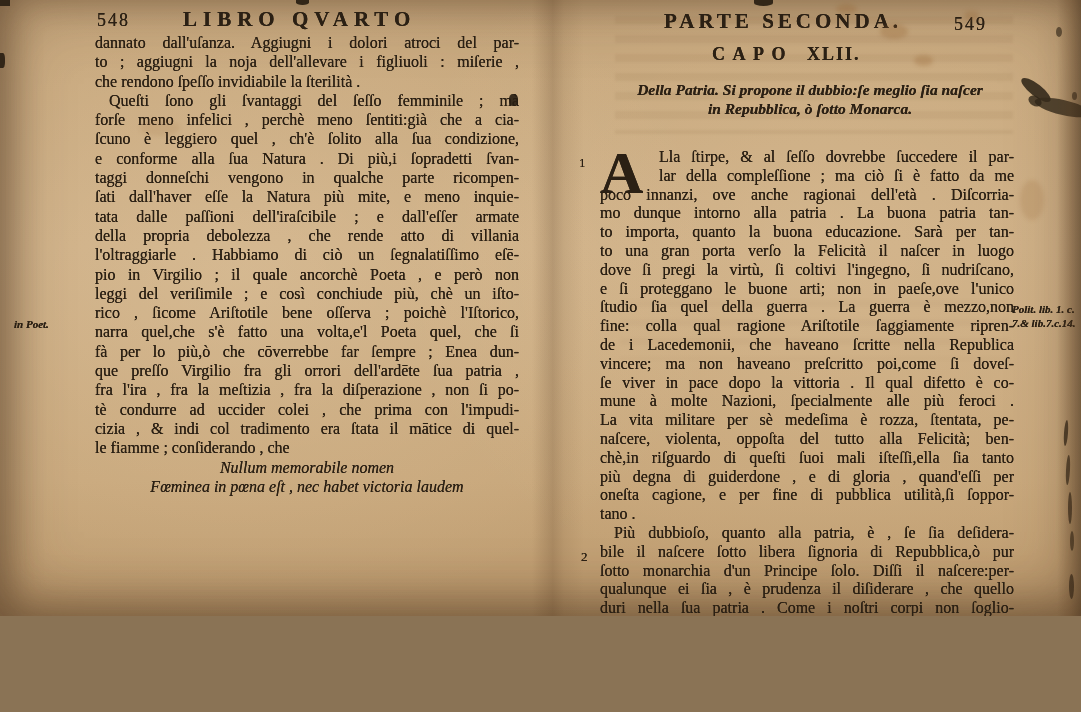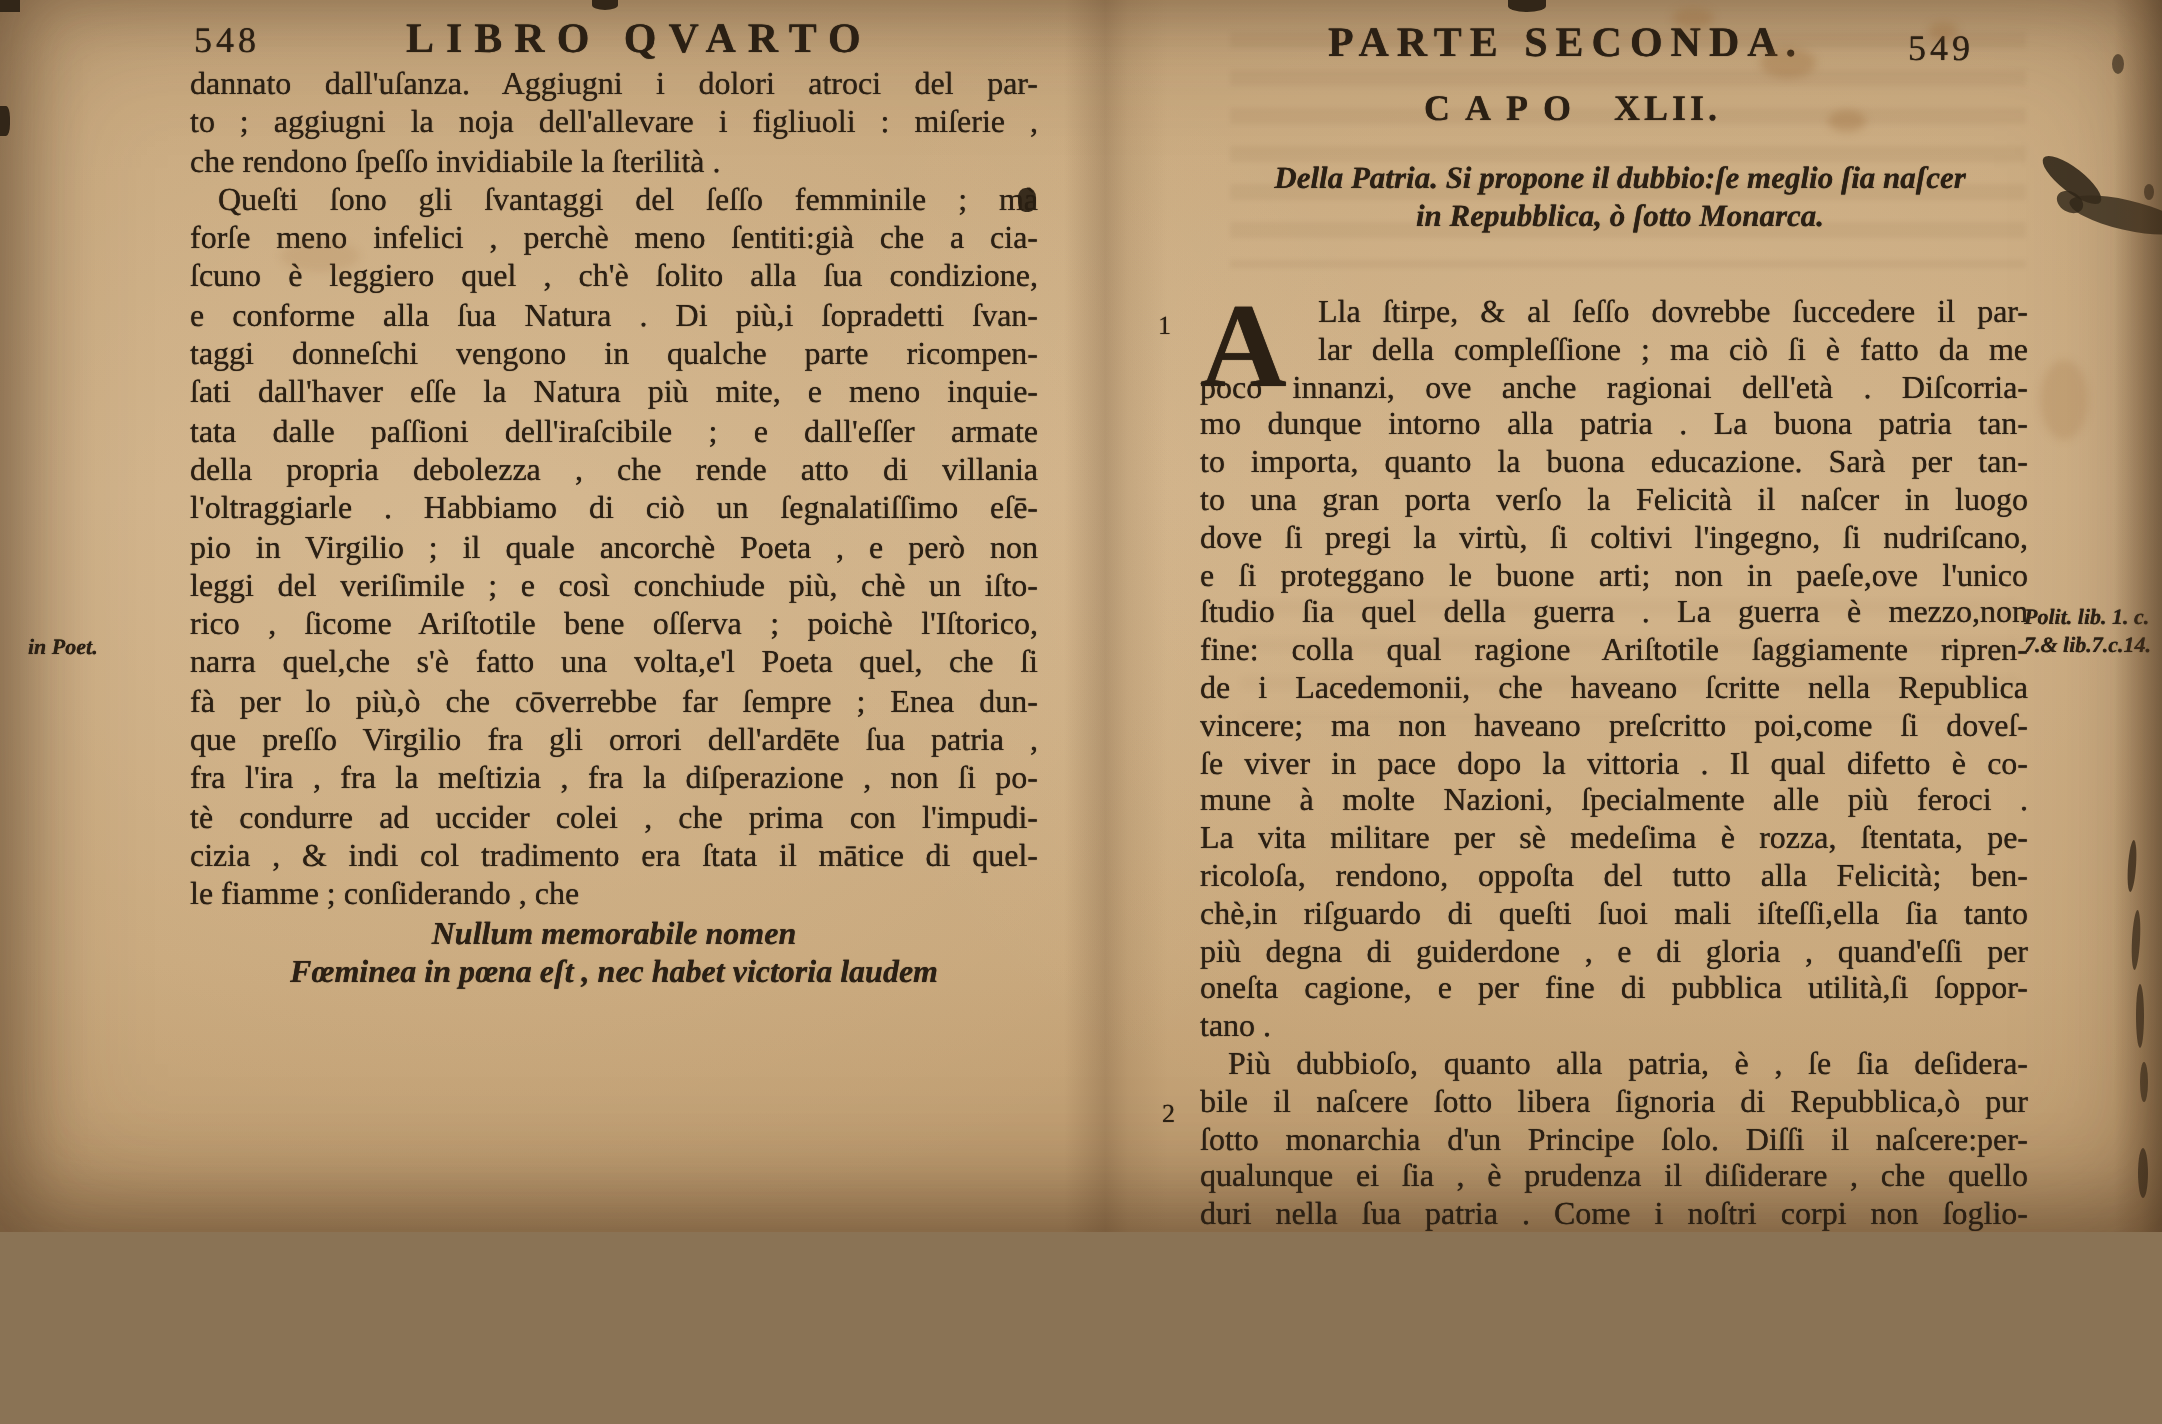--- a/index.html
+++ b/index.html
@@ -21,32 +21,32 @@
   .showthrough { position:absolute; left:615px; top:16px; width:398px; height:118px; opacity:.55; filter:blur(1.2px);
     background:repeating-linear-gradient(180deg, rgba(112,78,46,0.14) 0 8px, rgba(0,0,0,0) 8px 19px); }
   .showthrough2 { position:absolute; left:620px; top:300px; width:390px; height:60px; opacity:.3; filter:blur(1.5px);
     background:repeating-linear-gradient(180deg, rgba(112,78,46,0.12) 0 7px, rgba(0,0,0,0) 7px 19px); }
   
   .txt { text-shadow:0 0 .45px currentColor; }
   .hdr-pageno { position:absolute; font-size:18px; letter-spacing:2px; }
   .hdr-548 { left:97px; top:10px; }
   .hdr-549 { left:954px; top:14px; }
   .hdr-title { position:absolute; font-weight:bold; font-size:21px; letter-spacing:6px; white-space:pre; }
-  .hdr-libro { left:183px; top:7px;margin-left:20px; }
+  .hdr-libro { left:183px; top:7px; }
   .hdr-parte { left:664px; top:9px; letter-spacing:4px; }
   .hdr-capo { position:absolute; left:712px; top:44px; font-weight:bold; font-size:18px; letter-spacing:2px; white-space:pre; }
   .subtitle { position:absolute; left:598px; top:80px; width:424px; text-align:center;
     font-style:italic; font-size:15.5px; line-height:19px; font-weight:bold; }
   .body-block { position:absolute; text-align:justify; }
   .left-body { left:95px; top:33px; width:424px; font-size:16px; line-height:19.3px; }
   .right-body { left:600px; top:148px; width:414px; font-size:16px; line-height:18.8px; }
   .line { text-align:justify; text-align-last:justify; }
   .line.no-j { text-align-last:auto; }
   .line.indent { text-indent:14px; }
-  .verse { font-style:italic; text-align:left; text-align-last:center; font-weight:bold; }
+  .verse { font-style:italic; text-align:left; text-align-last:center; font-weight:normal; }
   .dropcap { float:left; width:54px; height:37px; margin-right:5px; font-size:60px; line-height:50px;
     font-weight:bold; overflow:visible; }
   .para-num { position:absolute; font-size:13px; }
   .pnum1 { left:579px; top:155px; }
   .pnum2 { left:581px; top:549px; }
   .margin-note { position:absolute; font-style:italic; font-size:11px; line-height:13.5px; font-weight:bold; }
   .note-left { left:14px; top:318px; }
   .note-right { left:1012px; top:303px; width:68px; }
   .catchword { position:absolute; font-size:17px; }
   .catch-left { left:420px; top:662px; font-weight:bold; letter-spacing:1px; }
@@ -153,21 +153,21 @@
       <div class="line">to una gran  porta verſo  la Felicità  il naſcer in luogo</div>
       <div class="line">dove ſi pregi la virtù, ſi coltivi l'ingegno, ſi nudriſcano,</div>
       <div class="line">e ſi proteggano le buone arti; non in paeſe,ove l'unico</div>
       <div class="line">ſtudio ſia quel della guerra .  La guerra è mezzo,non</div>
       <div class="line">fine: colla qual ragione Ariſtotile ſaggiamente ripren-</div>
       <div class="line">de i Lacedemonii, che haveano ſcritte nella Republica</div>
       <div class="line">vincere; ma non haveano preſcritto poi,come ſi doveſ-</div>
       <div class="line">ſe viver in pace dopo la vittoria .  Il qual difetto è co-</div>
       <div class="line">mune à molte Nazioni, ſpecialmente alle più feroci .</div>
       <div class="line">La vita militare per sè medeſima è rozza, ſtentata, pe-</div>
-      <div class="line">ricoloſa, rendono, oppoſta del tutto alla Felicità; ben-</div>
+      <div class="line">naſcere, violenta, oppoſta del tutto alla Felicità; ben-</div>
       <div class="line">chè,in riſguardo di queſti ſuoi  mali iſteſſi,ella ſia tanto</div>
       <div class="line">più degna di  guiderdone ,  e di gloria , quand'eſſi per</div>
       <div class="line">oneſta cagione, e per fine di pubblica utilità,ſi ſoppor-</div>
       <div class="line no-j">tano .</div>
       <div class="line indent">Più dubbioſo, quanto alla patria, è , ſe ſia deſidera-</div>
       <div class="line">bile il naſcere ſotto libera ſignoria di Repubblica,ò pur</div>
       <div class="line">ſotto monarchia d'un Principe ſolo. Diſſi il naſcere:per-</div>
       <div class="line">qualunque ei ſia , è prudenza il diſiderare , che quello</div>
       <div class="line">duri nella ſua patria .  Come i noſtri corpi non ſoglio-</div>
       <div class="line">no guarir dalle vincere , ſe non con violenza di medi-</div>

